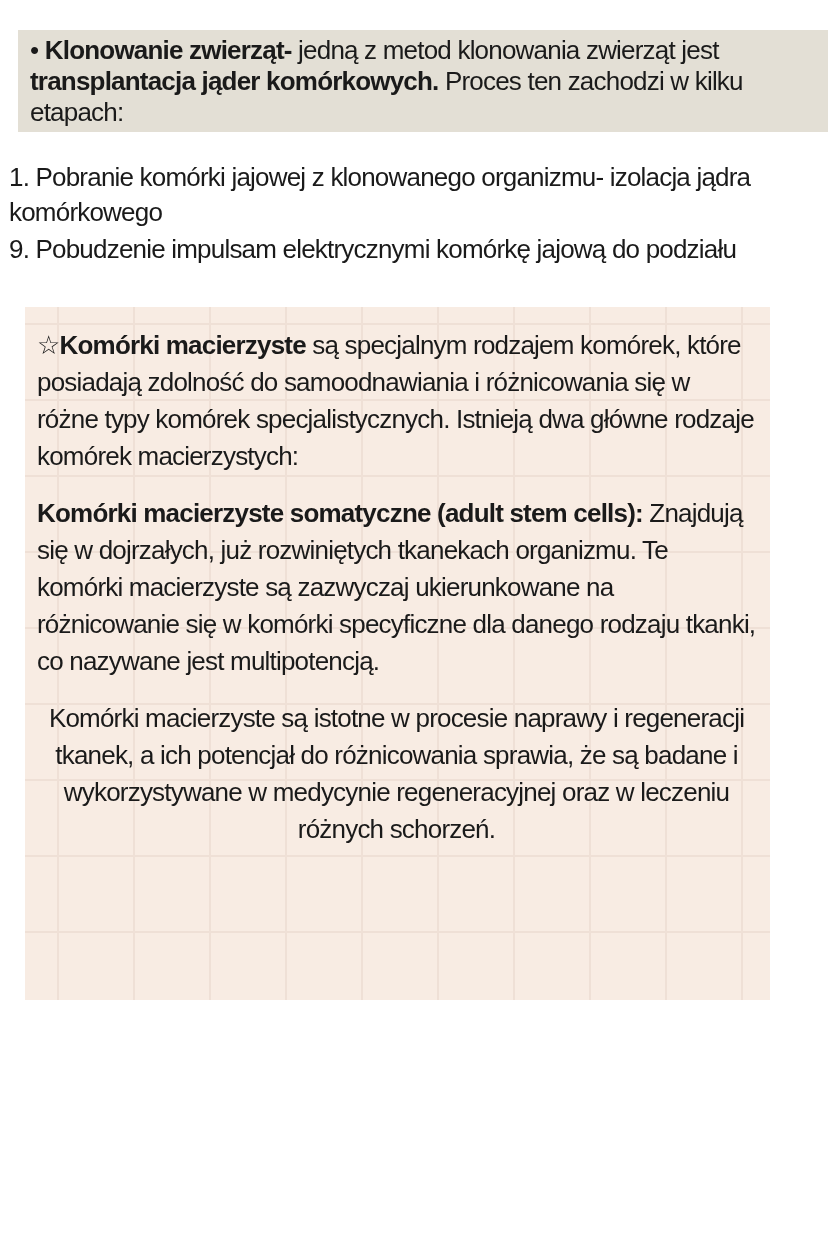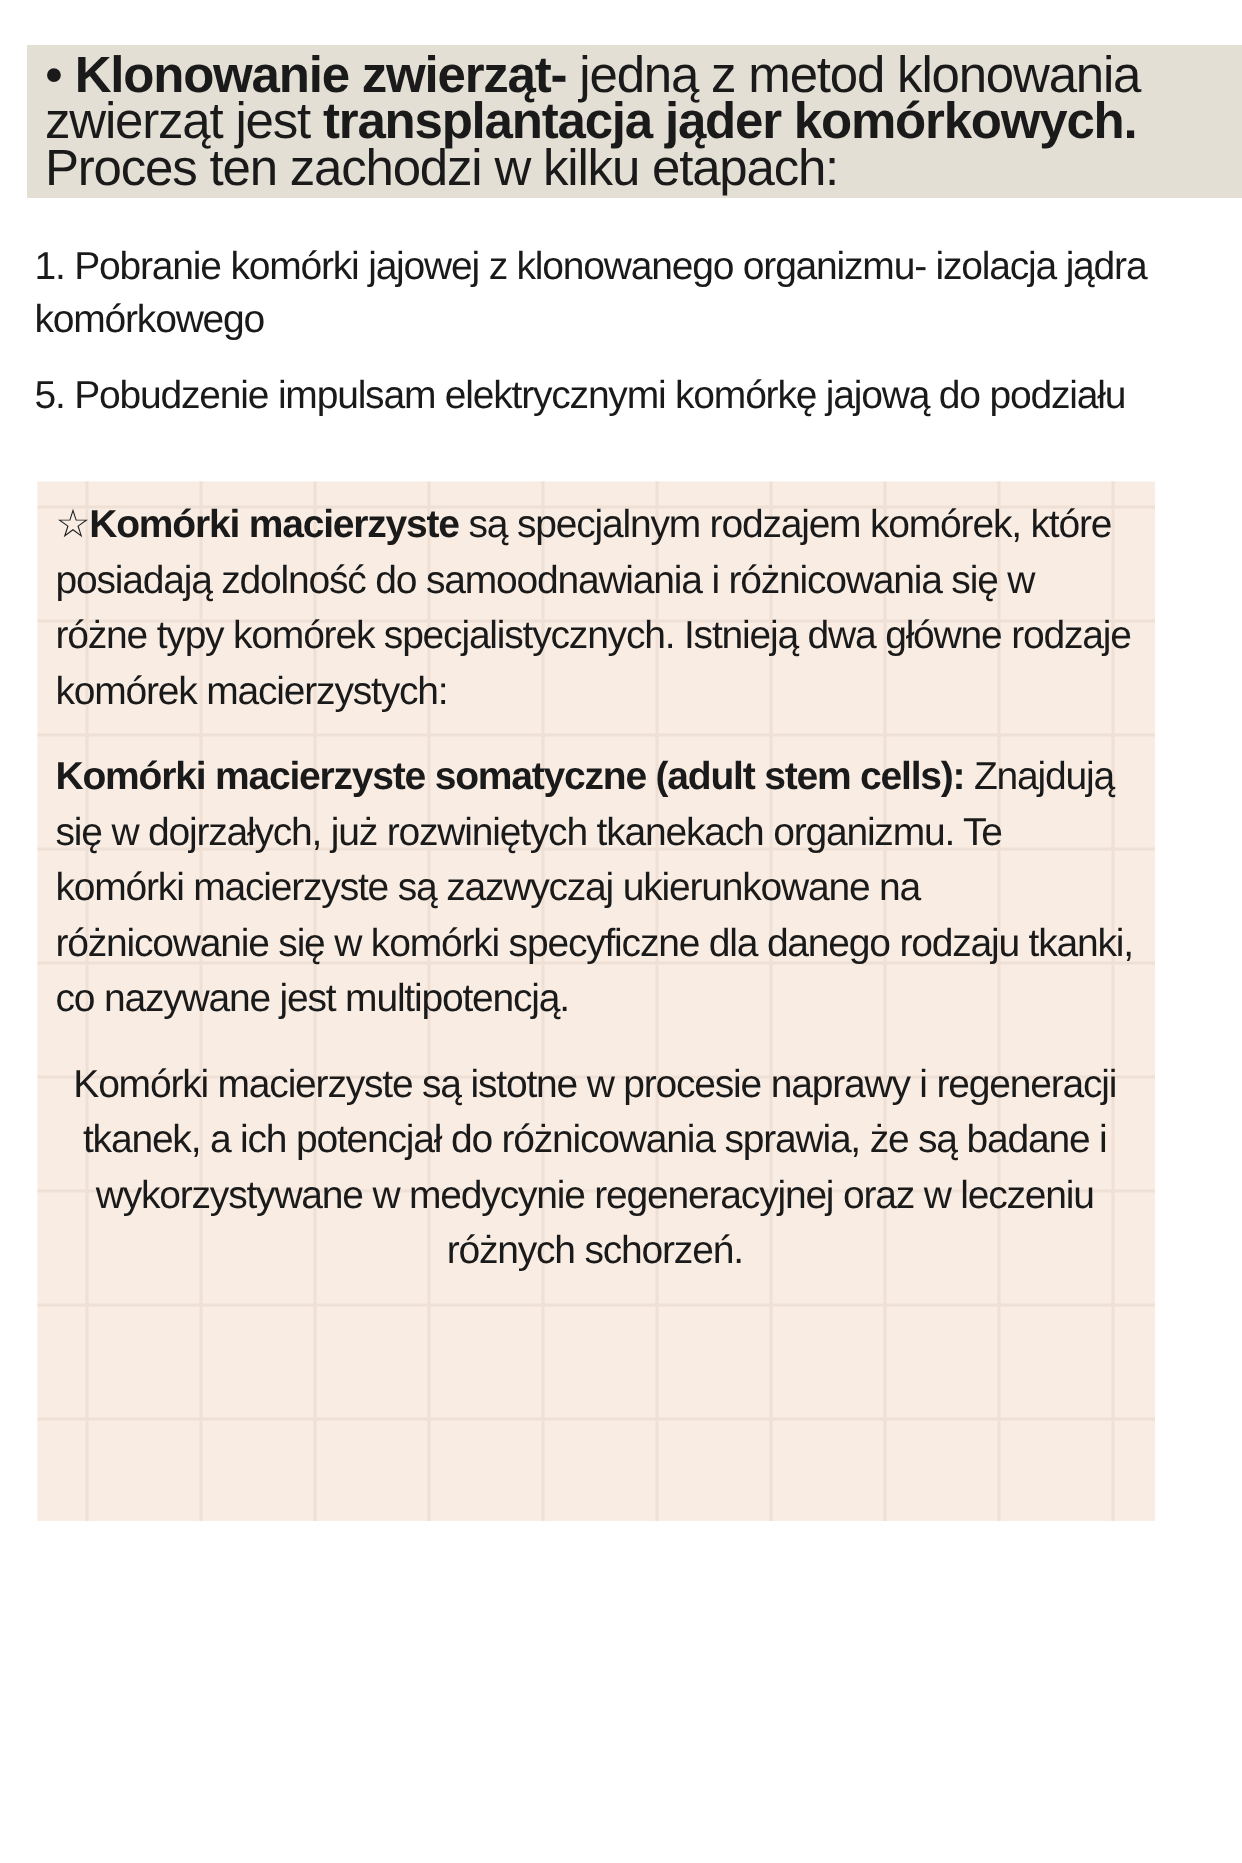--- a/index.html
+++ b/index.html
@@ -16,37 +16,37 @@
     background:var(--page-bg);
     font-family:"Liberation Sans",sans-serif;
     color:var(--text);
     overflow:hidden;
   }
   .note-cloning{
     margin:30px 0 0 18px;
     width:810px;
     background:var(--note1-bg);
     padding:5px 14px 4px 12px;
-    font-size:34px;
+    font-size:26px;
     line-height:31px;
     letter-spacing:-0.8px;
   }
   .note-cloning b{letter-spacing:-0.8px;}
   .steps{
     margin:28px 10px 0 7px;
     font-size:26px;
     line-height:35px;
     letter-spacing:-0.8px;
   }
-  .step{margin:16px;}
+  .step{margin:2px;}
   .note-stem{
     margin:40px 0 0 25px;
     width:745px;
     min-height:693px;
-    padding:10px 14px 2px 12px;
+    padding:20px 14px 2px 12px;
     background-color:var(--note2-bg);
     background-image:
       linear-gradient(to right, var(--note2-grid) 2px, transparent 2px),
       linear-gradient(to bottom, var(--note2-grid) 2px, transparent 2px);
     background-size:76px 76px;
     background-position:32px 16px;
     font-size:26px;
     line-height:37px;
     letter-spacing:-0.8px;
   }
@@ -59,21 +59,21 @@
 <body>
 
 <div>
 
   <div class="note-cloning">
     <span>• </span><b>Klonowanie zwierząt-</b><span> jedną z metod klonowania zwierząt jest </span><b>transplantacja jąder komórkowych.</b><span> Proces ten zachodzi w kilku etapach:</span>
   </div>
 
   <div class="steps">
     <div class="step">1. Pobranie komórki jajowej z klonowanego organizmu- izolacja jądra komórkowego</div>
-    <div class="step">5. Pobudzenie impulsam elektrycznymi komórkę jajową do podziału</div>
+    <div class="step">9. Pobudzenie impulsam elektrycznymi komórkę jajową do podziału</div>
   </div>
 
   <div class="note-stem">
     <p><span class="star">☆</span><b>Komórki macierzyste</b><span> są specjalnym rodzajem komórek, które posiadają zdolność do samoodnawiania i różnicowania się w różne typy komórek specjalistycznych. Istnieją dwa główne rodzaje komórek macierzystych:</span></p>
     <p><b>Komórki macierzyste somatyczne (adult stem cells):</b><span> Znajdują się w dojrzałych, już rozwiniętych tkanekach organizmu. Te komórki macierzyste są zazwyczaj ukierunkowane na różnicowanie się w komórki specyficzne dla danego rodzaju tkanki, co nazywane jest multipotencją.</span></p>
     <p><span>Komórki macierzyste są istotne w procesie naprawy i regeneracji tkanek, a ich potencjał do różnicowania sprawia, że są badane i wykorzystywane w medycynie regeneracyjnej oraz w leczeniu różnych schorzeń.</span></p>
   </div>
 
 </div>
 

